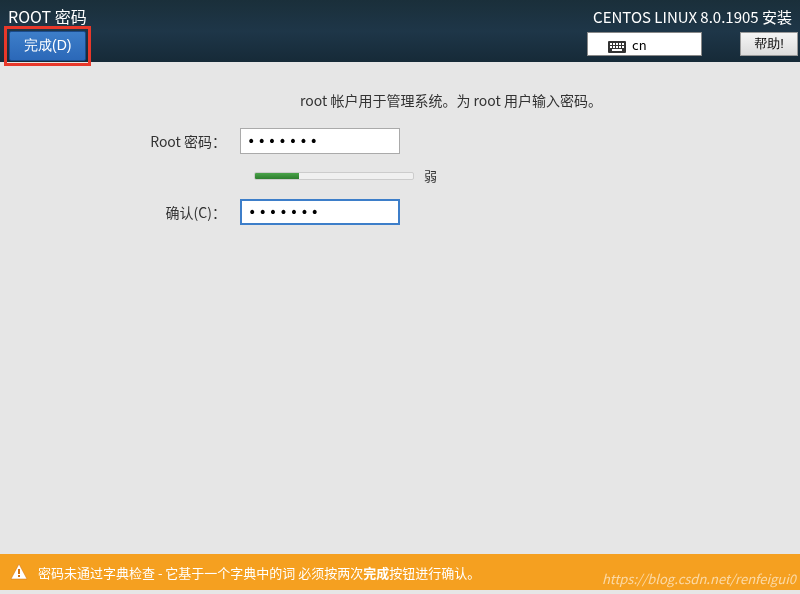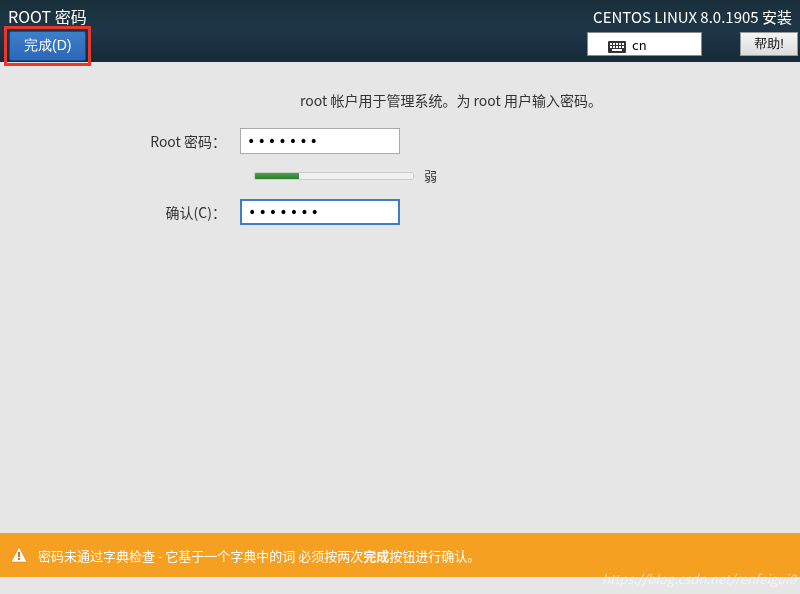--- a/index.html
+++ b/index.html
@@ -138,24 +138,24 @@
       width: 28%;
       background: linear-gradient(to bottom, #4aa34a, #2e7d2e);
     }
     .strength-text {
       margin-left: 10px;
       font-size: 13px;
       color: #333;
     }
     .warning-bar {
       position: absolute;
-      bottom: 17px;
+      bottom: 4px;
       left: 0;
       right: 0;
-      height: 44px;
+      height: 36px;
       background: #f5a020;
       color: white;
       display: flex;
       align-items: center;
       padding: 0 10px;
       font-size: 13px;
     }
     .warn-icon {
       width: 18px;
       height: 18px;

